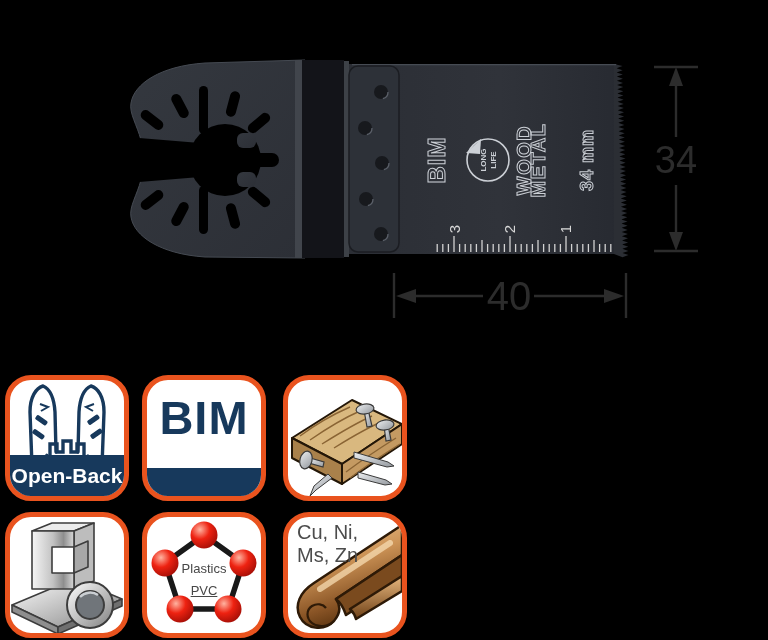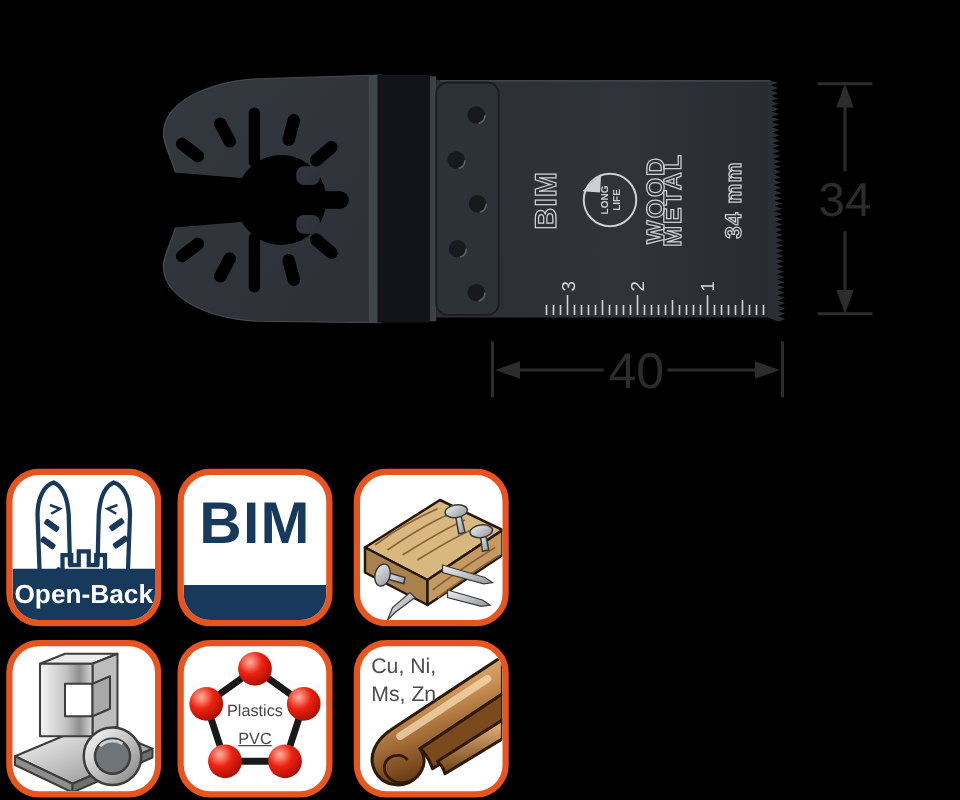--- a/index.html
+++ b/index.html
@@ -19,21 +19,21 @@
   }
   .tile .band-label{
     color:#fff;font-weight:bold;font-size:21px;letter-spacing:0px;white-space:nowrap;
   }
   .tile .big-label{
     position:absolute;left:0;right:0;top:10px;text-align:center;
     color:#17395c;font-weight:bold;font-size:47px;letter-spacing:1px;
   }
   .tile svg.icon{position:absolute;left:0;top:0;}
   .nf-text{
-    position:absolute;left:9px;top:4px;color:#4c4c4c;font-size:17px;line-height:23px;
+    position:absolute;left:9px;top:4px;color:#4c4c4c;font-size:20px;line-height:23px;
     font-weight:500;z-index:2;
   }
   .pent-text{
     position:absolute;left:0;right:0;text-align:center;color:#474747;font-size:13px;
     font-weight:500;z-index:1;
   }
 </style>
 </head>
 <body>
 

